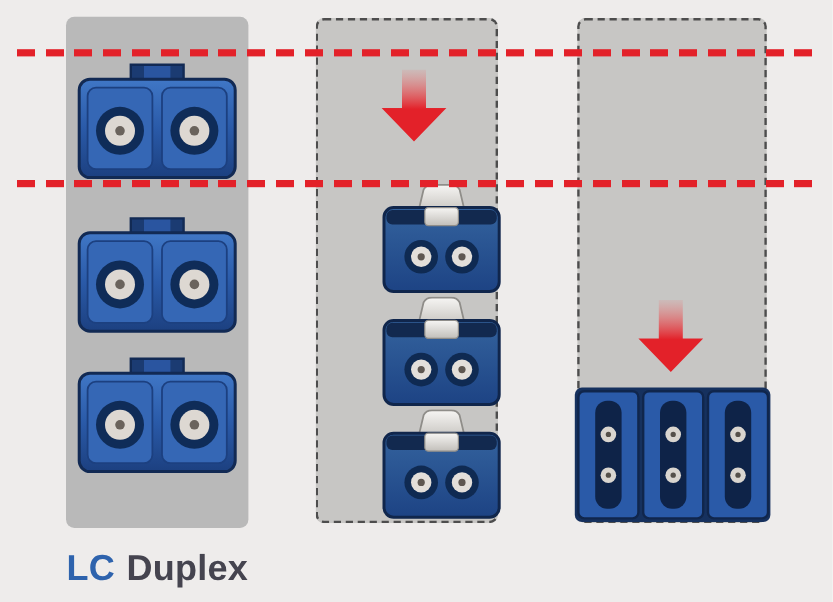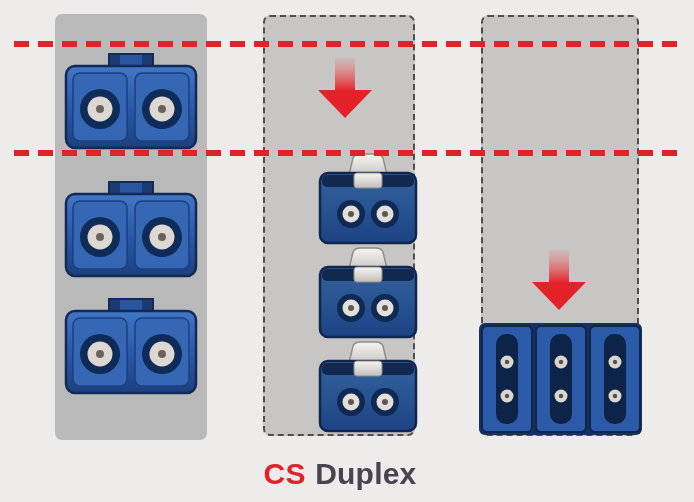--- a/index.html
+++ b/index.html
@@ -224,17 +224,17 @@
         <circle cx="137" cy="40" r="2.2" fill="#55504a"></circle>
         <circle cx="137" cy="74" r="6.5" fill="#d9d5cf"></circle>
         <circle cx="137" cy="74" r="2.2" fill="#55504a"></circle>
       </g>
     </svg>
   </div>
 
   <div class="guide guide-top"></div>
   <div class="guide guide-bottom"></div>
 
-  <div class="label label-cs">
-    <span class="prefix prefix-red">CS</span><span class="rest">Duplex</span>
+  <div class="label label-lc">
+    <span class="prefix prefix-blue">LC</span><span class="rest">Duplex</span>
   </div>
 
 </div>
 
 </body></html>

